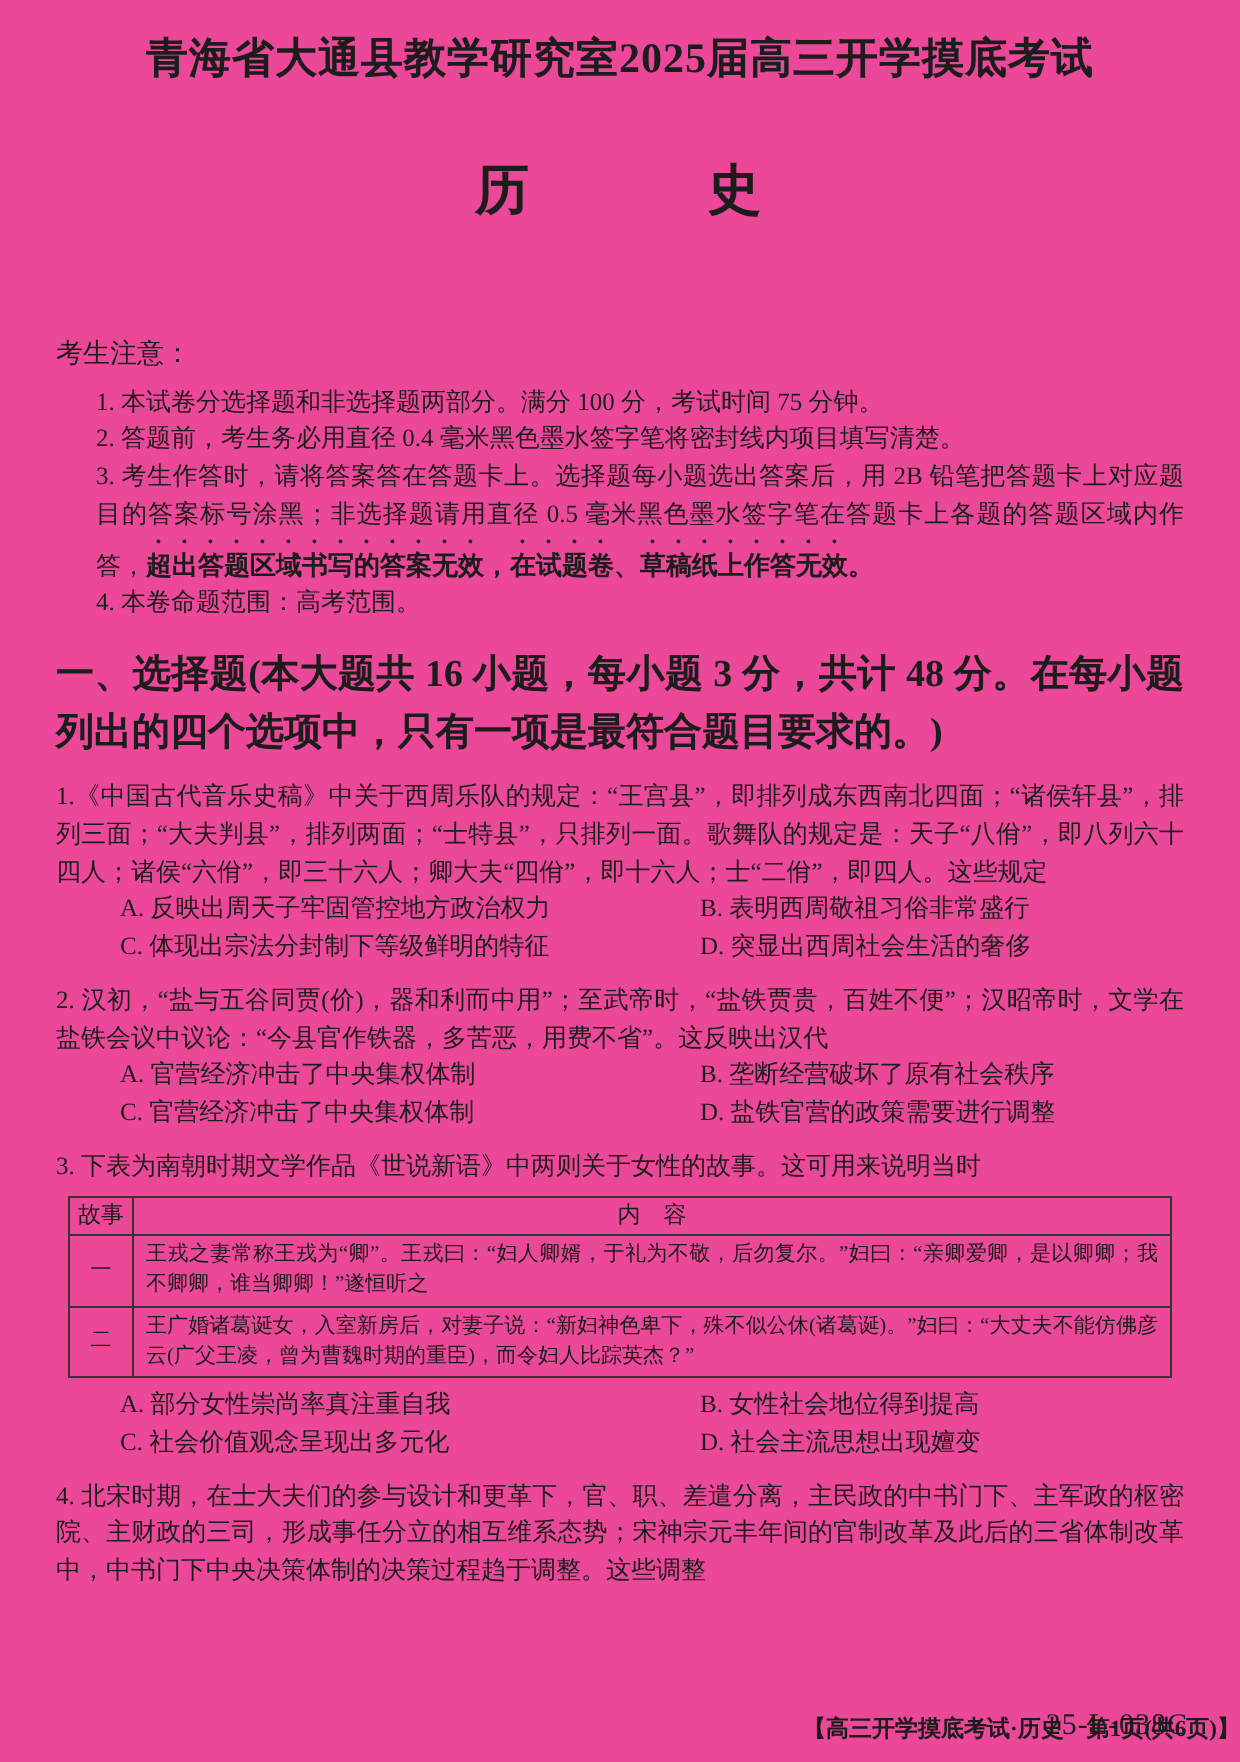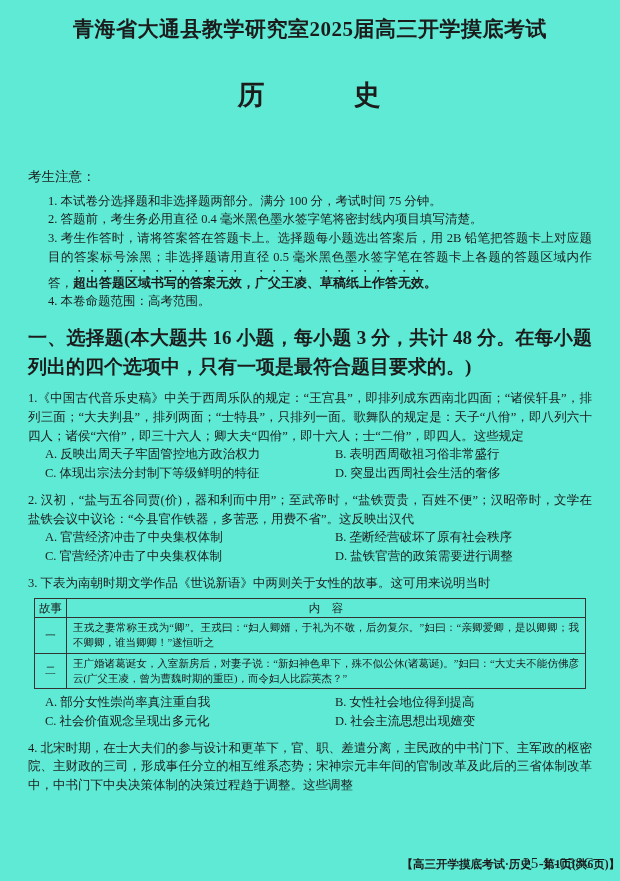--- a/index.html
+++ b/index.html
@@ -3,21 +3,21 @@
 <meta charset="utf-8">
 <style>
   * { margin: 0; padding: 0; box-sizing: border-box; }
   html, body { width: 620px; background: #e8e7e4; }
   body { font-family: "Liberation Serif", "DejaVu Serif", serif; }
   .page {
     position: relative;
     width: 620px;
     height: 881px;
     margin: 0 auto;
-    background: #5eead4;
+    background: #ec4899;
     color: #1c1c1c;
     padding: 16px 28px 8px 28px;
     overflow: hidden;
   }
   .exam-title {
     font-size: 21px;
     font-weight: bold;
     text-align: center;
     letter-spacing: 0.5px;
     line-height: 1.3;
@@ -42,21 +42,21 @@
   }
   .section-heading {
     margin-top: 13px;
     font-size: 19px;
     font-weight: bold;
     line-height: 1.5;
     text-align: justify;
   }
   .question { margin-top: 8px; font-size: 12.5px; line-height: 1.5; }
   .stem { text-align: justify; }
-  .options { margin-left: 17px; display: grid; grid-template-columns: 290px 1fr; }
+  .options { margin-left: 32px; display: grid; grid-template-columns: 290px 1fr; }
   .opt { white-space: nowrap; overflow: hidden; }
   .story-table {
     border-collapse: collapse;
     margin: 5px auto 4px auto;
     width: 552px;
     font-size: 10.5px;
     line-height: 1.45;
   }
   .story-table th, .story-table td { border: 1px solid #333; padding: 2px 6px; }
   .story-table th { font-weight: normal; font-size: 11.5px; padding: 1px 4px; }
@@ -86,21 +86,21 @@
 <div class="page">
 
   <div class="exam-title">青海省大通县教学研究室2025届高三开学摸底考试</div>
 
   <div class="subject-title">历　　　史</div>
 
   <div class="notice">
     <div class="notice-heading">考生注意：</div>
     <div class="notice-item">1. 本试卷分选择题和非选择题两部分。满分 100 分，考试时间 75 分钟。</div>
     <div class="notice-item">2. 答题前，考生务必用直径 0.4 毫米黑色墨水签字笔将密封线内项目填写清楚。</div>
-    <div class="notice-item"><span>3. 考生作答时，请将答案答在答题卡上。选择题每小题选出答案后，用 2B 铅笔把答题卡上对应题目的答案标号涂黑；非选择题请用直径 0.5 毫米黑色墨水签字笔在答题卡上各题的答题区域内作答，</span><span class="em-bold">超出答题区域书写的答案无效，广父王凌、草稿纸上作答无效。</span></div>
+    <div class="notice-item"><span>3. 考生作答时，请将答案答在答题卡上。选择题每小题选出答案后，用 2B 铅笔把答题卡上对应题目的答案标号涂黑；非选择题请用直径 0.5 毫米黑色墨水签字笔在答题卡上各题的答题区域内作答，</span><span class="em-bold">超出答题区域书写的答案无效，在试题卷、草稿纸上作答无效。</span></div>
     <div class="notice-item">4. 本卷命题范围：高考范围。</div>
   </div>
 
   <div class="section-heading">一、选择题(本大题共 16 小题，每小题 3 分，共计 48 分。在每小题列出的四个选项中，只有一项是最符合题目要求的。)</div>
 
   <div class="question">
     <div class="stem">1.《中国古代音乐史稿》中关于西周乐队的规定：“王宫县”，即排列成东西南北四面；“诸侯轩县”，排列三面；“大夫判县”，排列两面；“士特县”，只排列一面。歌舞队的规定是：天子“八佾”，即八列六十四人；诸侯“六佾”，即三十六人；卿大夫“四佾”，即十六人；士“二佾”，即四人。这些规定</div>
     <div class="options">
       <div class="opt">A. 反映出周天子牢固管控地方政治权力</div>
       <div class="opt">B. 表明西周敬祖习俗非常盛行</div>

